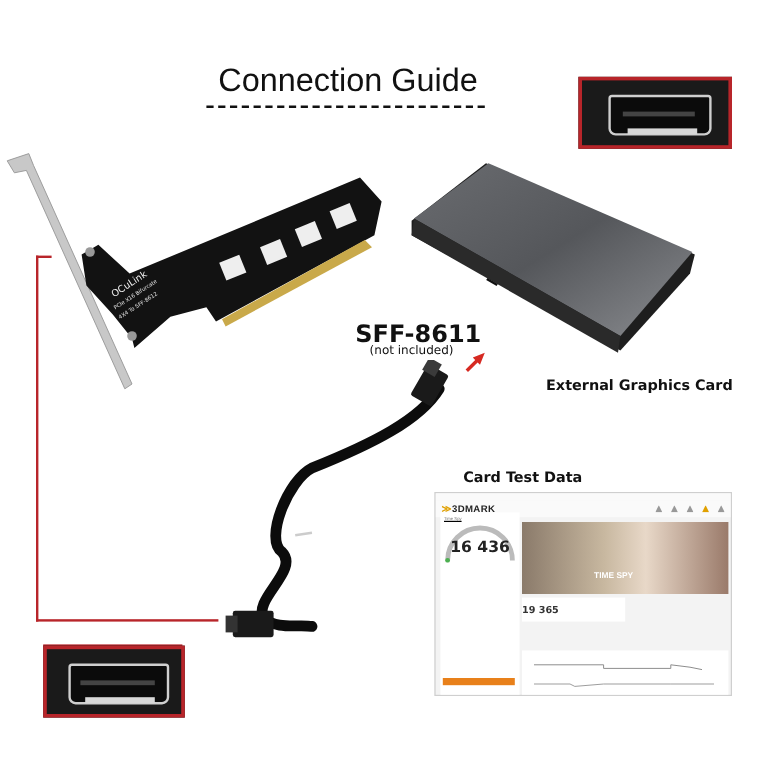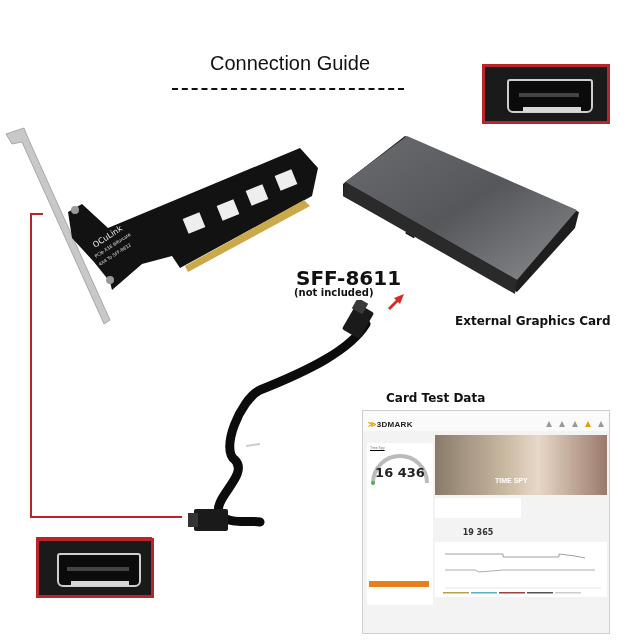--- a/index.html
+++ b/index.html
@@ -1,37 +1,37 @@
 <!DOCTYPE html>
 <html><head>
 <meta charset="utf-8">
 <style>
   html,body{margin:0;padding:0;background:#fff;}
   body{width:640px;height:640px;position:relative;overflow:hidden;font-family:"Liberation Sans",sans-serif;}
   .abs{position:absolute;}
-  .title{left:160px;top:52px;width:260px;text-align:center;font-size:20px;color:#111;font-family:"Liberation Sans",sans-serif;}
+  .title{left:160px;top:52px;width:260px;text-align:center;font-size:27px;color:#111;font-family:"Liberation Sans",sans-serif;}
   .title-rule{left:172px;top:88px;width:232px;border-top:2px dashed #111;}
   .port-box{background:#1a1a1a;border:3px solid #b8252a;box-sizing:border-box;overflow:hidden;}
   .port-shape{position:absolute;border:2px solid #cfcfcf;border-radius:3px 3px 6px 6px;background:#0b0b0b;}
   .port-slot{position:absolute;background:#444;height:4px;}
   .port-pins{position:absolute;background:#d8d8d8;height:5px;}
   .red-line{background:#b8252a;position:absolute;}
   .label-bold{font-family:"DejaVu Sans",sans-serif;font-weight:bold;color:#111;}
   .label-small{font-family:"DejaVu Sans",sans-serif;color:#111;}
   .win{background:#f3f3f3;border:1px solid #cfcfcf;box-sizing:border-box;overflow:hidden;}
   .win-titlebar{height:6px;background:#fafafa;font-size:3px;}
   .win-header{height:14px;background:#fafafa;display:flex;align-items:center;justify-content:space-between;padding:0 5px;}
   .logo{font-size:8px;font-weight:bold;color:#222;letter-spacing:0.3px;}
   .logo-mark{color:#e0a000;}
   .hdr-icons{display:flex;gap:7px;}
   .hdr-icon{width:6px;height:6px;background:#999;clip-path:polygon(50% 0,100% 100%,0 100%);}
   .hdr-icon.act{background:#e0a000;}
   .panel{background:#fff;position:absolute;box-sizing:border-box;}
   .score-big{font-family:"DejaVu Sans",sans-serif;font-weight:bold;font-size:13px;color:#222;text-align:center;}
-  .sub-big{font-family:"DejaVu Sans",sans-serif;font-weight:bold;font-size:8px;color:#333;text-align:center;margin-top:24px;}
+  .sub-big{font-family:"DejaVu Sans",sans-serif;font-weight:bold;font-size:8px;color:#333;}
   .tiny{font-size:3.5px;color:#777;}
   .orange-btn{background:#e8801a;position:absolute;}
 </style>
 </head>
 <body>
 
 <div class="abs title">Connection Guide</div>
 <div class="abs title-rule"></div>
 
 <div class="abs port-box" style="left:482px;top:64px;width:128px;height:60px;">
@@ -72,21 +72,21 @@
         <stop offset="1" stop-color="#8a8c90"></stop>
     </linearGradient>
   </defs>
   <polygon points="8,52 70,4 244,80 240,96 182,160 8,64" fill="#1e1e1e"></polygon>
   <polygon points="10,50 72,4 242,78 182,148" fill="url(#egtop)"></polygon>
   <polygon points="10,50 182,148 180,162 8,64" fill="#2a2a2a"></polygon>
   <rect x="70" y="102" width="10" height="2" fill="#111" transform="rotate(30 75 103)"></rect>
 </svg>
 
 <div class="abs label-bold" style="left:296px;top:266px;font-size:20px;">SFF-8611</div>
-<div class="abs label-small" style="left:294px;top:287px;font-size:10px;font-weight:bold;">(not included)</div>
+<div class="abs label-small" style="left:308px;top:287px;font-size:10px;">(not included)</div>
 <svg class="abs" style="left:386px;top:292px;" width="20" height="20" viewBox="0 0 20 20">
   <polygon points="2,16 10,8 8,6 18,2 14,12 12,10 4,18" fill="#d62a22"></polygon>
 </svg>
 <div class="abs label-bold" style="left:455px;top:314px;font-size:12px;">External Graphics Card</div>
 
 <svg class="abs" style="left:180px;top:300px;" width="200" height="240" viewBox="0 0 200 240">
   <path d="M186,24 C170,50 130,70 80,90 C60,100 40,150 55,160 C70,175 30,200 40,215 C50,225 70,220 80,222" stroke="#0c0c0c" stroke-width="9" fill="none" stroke-linecap="round"></path>
   <rect x="168" y="6" width="20" height="30" rx="2" fill="#1a1a1a" transform="rotate(30 178 21)"></rect>
   <rect x="174" y="0" width="12" height="12" fill="#3a3a3a" transform="rotate(30 180 6)"></rect>
   <rect x="14" y="209" width="34" height="22" rx="2" fill="#1a1a1a"></rect>
@@ -95,34 +95,34 @@
 </svg>
 
 <div class="abs port-box" style="left:36px;top:538px;width:118px;height:60px;">
   <div class="port-shape" style="left:18px;top:12px;width:80px;height:30px;"></div>
   <div class="port-slot" style="left:28px;top:26px;width:62px;"></div>
   <div class="port-pins" style="left:32px;top:40px;width:58px;"></div>
 </div>
 
 <div class="abs label-bold" style="left:386px;top:391px;font-size:12px;text-align:right;">Card Test Data</div>
 
-<div class="abs win" style="left:362px;top:410px;width:248px;height:224px;">
+<div class="abs win" style="left:362px;top:410px;width:248px;height:170px;">
   <div class="win-titlebar"></div>
   <div class="win-header">
     <div class="logo"><span class="logo-mark">≫</span><span>3DMARK</span></div>
     <div class="hdr-icons">
       <div class="hdr-icon"></div>
       <div class="hdr-icon"></div>
       <div class="hdr-icon"></div>
       <div class="hdr-icon act"></div>
       <div class="hdr-icon"></div>
     </div>
   </div>
 
-  <div class="panel" style="left:4px;top:32px;width:66px;height:162px;text-decoration:underline;">
+  <div class="panel" style="left:4px;top:16px;width:66px;height:162px;text-decoration:underline;">
     <div class="tiny" style="padding:3px;">Time Spy</div>
     <svg width="66" height="34" viewBox="0 0 66 34" style="position:absolute;left:0;top:8px;">
       <path d="M6,32 A27,27 0 0 1 60,32" stroke="#bbb" stroke-width="4" fill="none"></path>
       <circle cx="6" cy="32" r="2" fill="#4caf50"></circle>
     </svg>
     <div class="score-big" style="position:absolute;top:22px;width:66px;">16 436</div>
     <div class="orange-btn" style="left:2px;top:138px;width:60px;height:6px;"></div>
   </div>
 
   <div class="panel" style="left:72px;top:24px;width:172px;height:60px;background:linear-gradient(90deg,#8a7a6a,#c8b8a0 40%,#e8d8c8 60%,#9a7a6a);">

